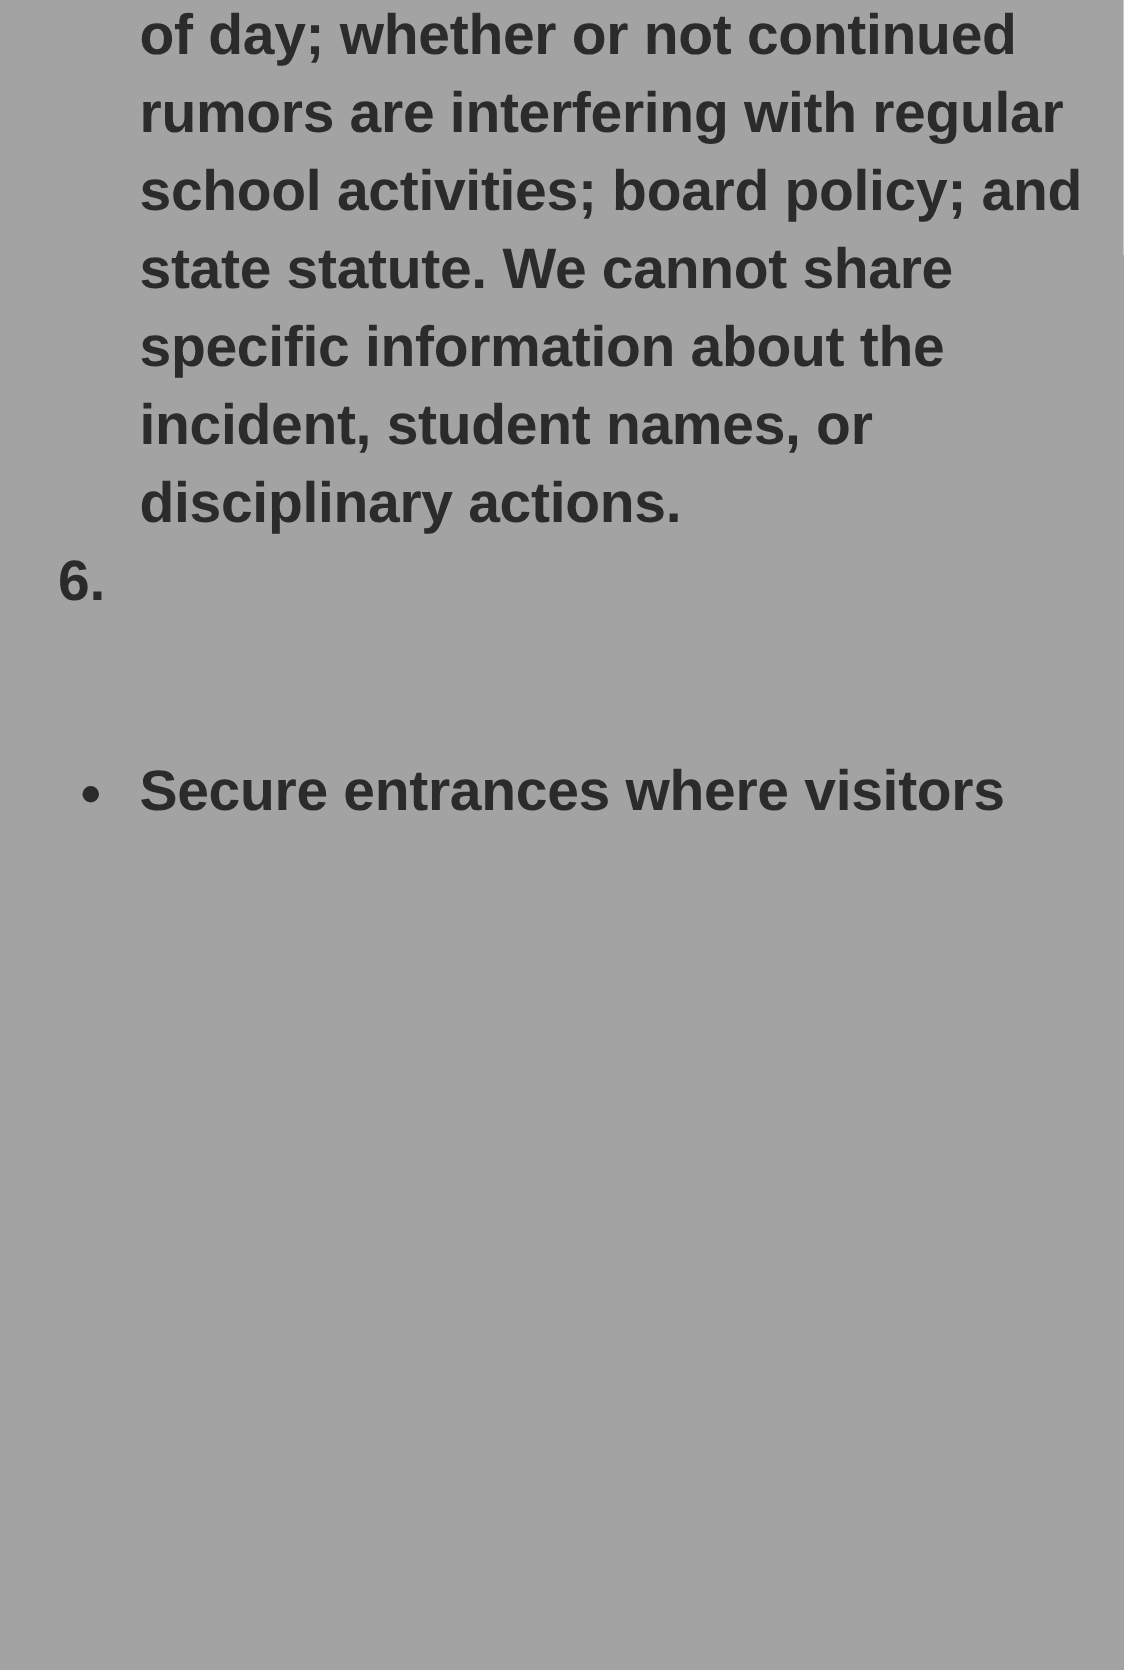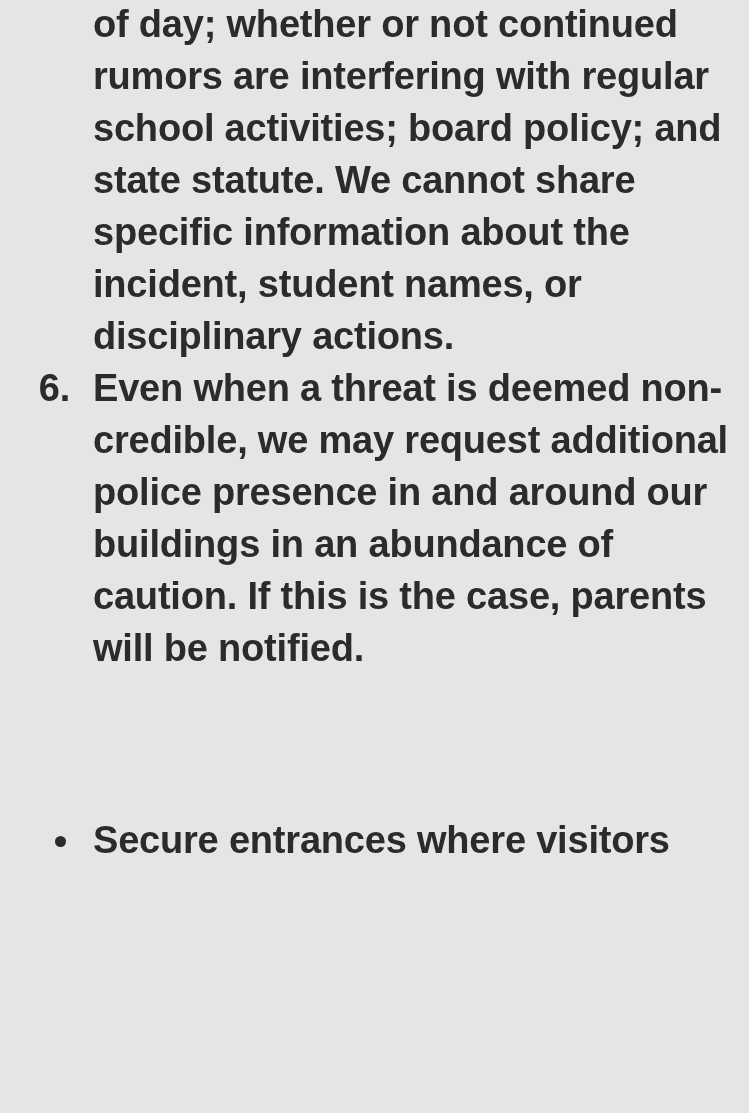--- a/index.html
+++ b/index.html
@@ -17,21 +17,21 @@
     color: #2b2b2b;
     -webkit-font-smoothing: antialiased;
   }
 
   .page {
     position: absolute;
     left: 0;
     top: 0;
     width: 749px;
     height: 1113px;
-    background: #e5e5e5;
+    background: #a3a3a3;
   }
 
   
   .content {
     position: absolute;
     left: 0;
     top: -2px;
     width: 749px;
   }
 
@@ -123,21 +123,20 @@
   <div class="content">
 
     <ol class="ordered-list">
 
       <li class="ordered-item ordered-item--continued">
         <span class="item-text">of day; whether or not continued rumors are interfering with regular school activities; board policy; and state statute. We cannot share specific information about the incident, student names, or disciplinary actions.</span>
       </li>
 
       <li class="ordered-item">
         <span class="marker">6.</span>
-        <span class="item-text">Even when a threat is deemed non-credible, we may request additional police presence in and around our buildings in an abundance of caution. If this is the case, parents will be notified.</span>
       </li>
 
     </ol>
 
     <div class="spacer-para"></div>
 
 
     <div class="spacer-list"></div>
 
     <ul class="bullet-list">

